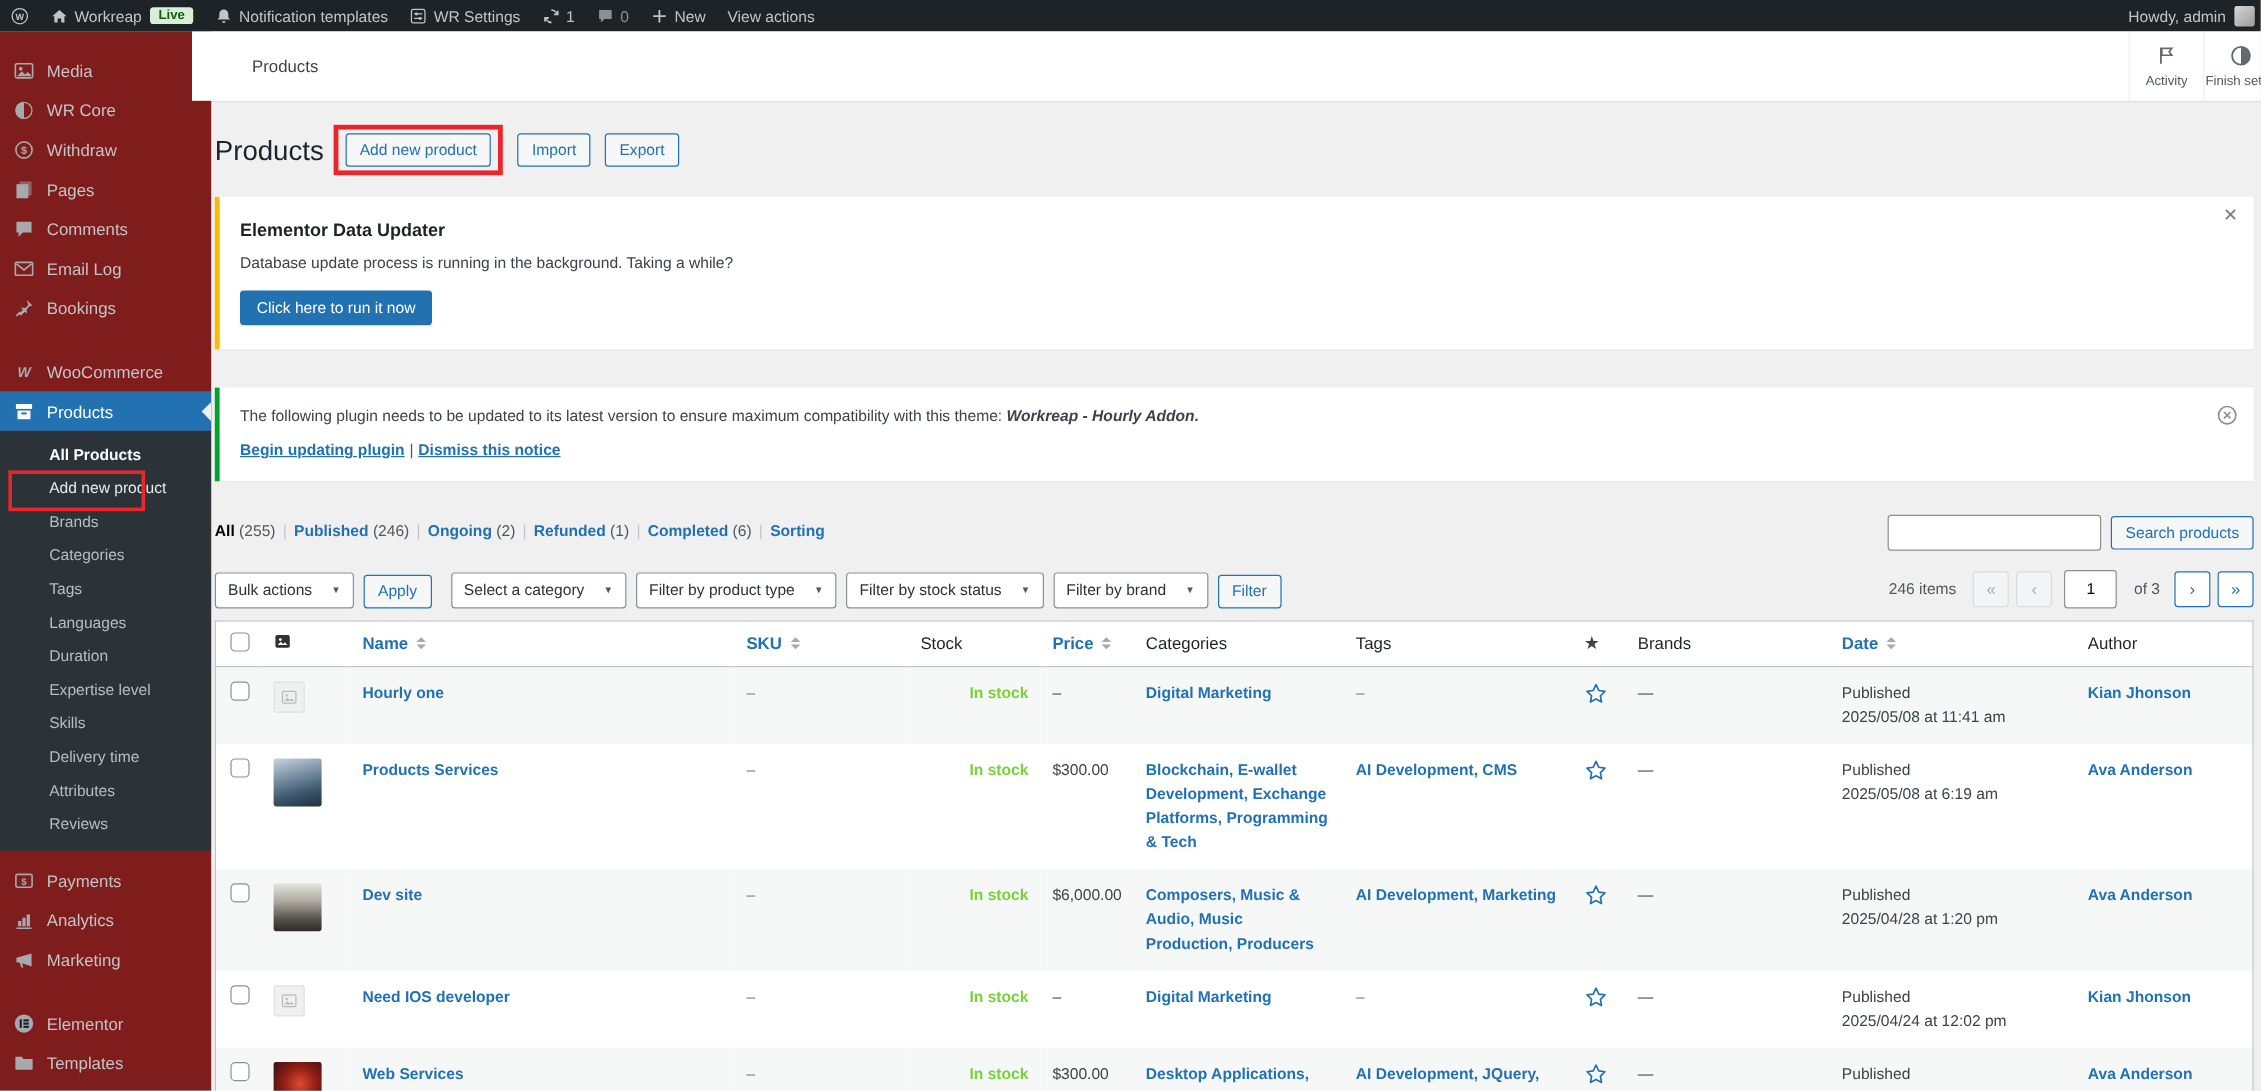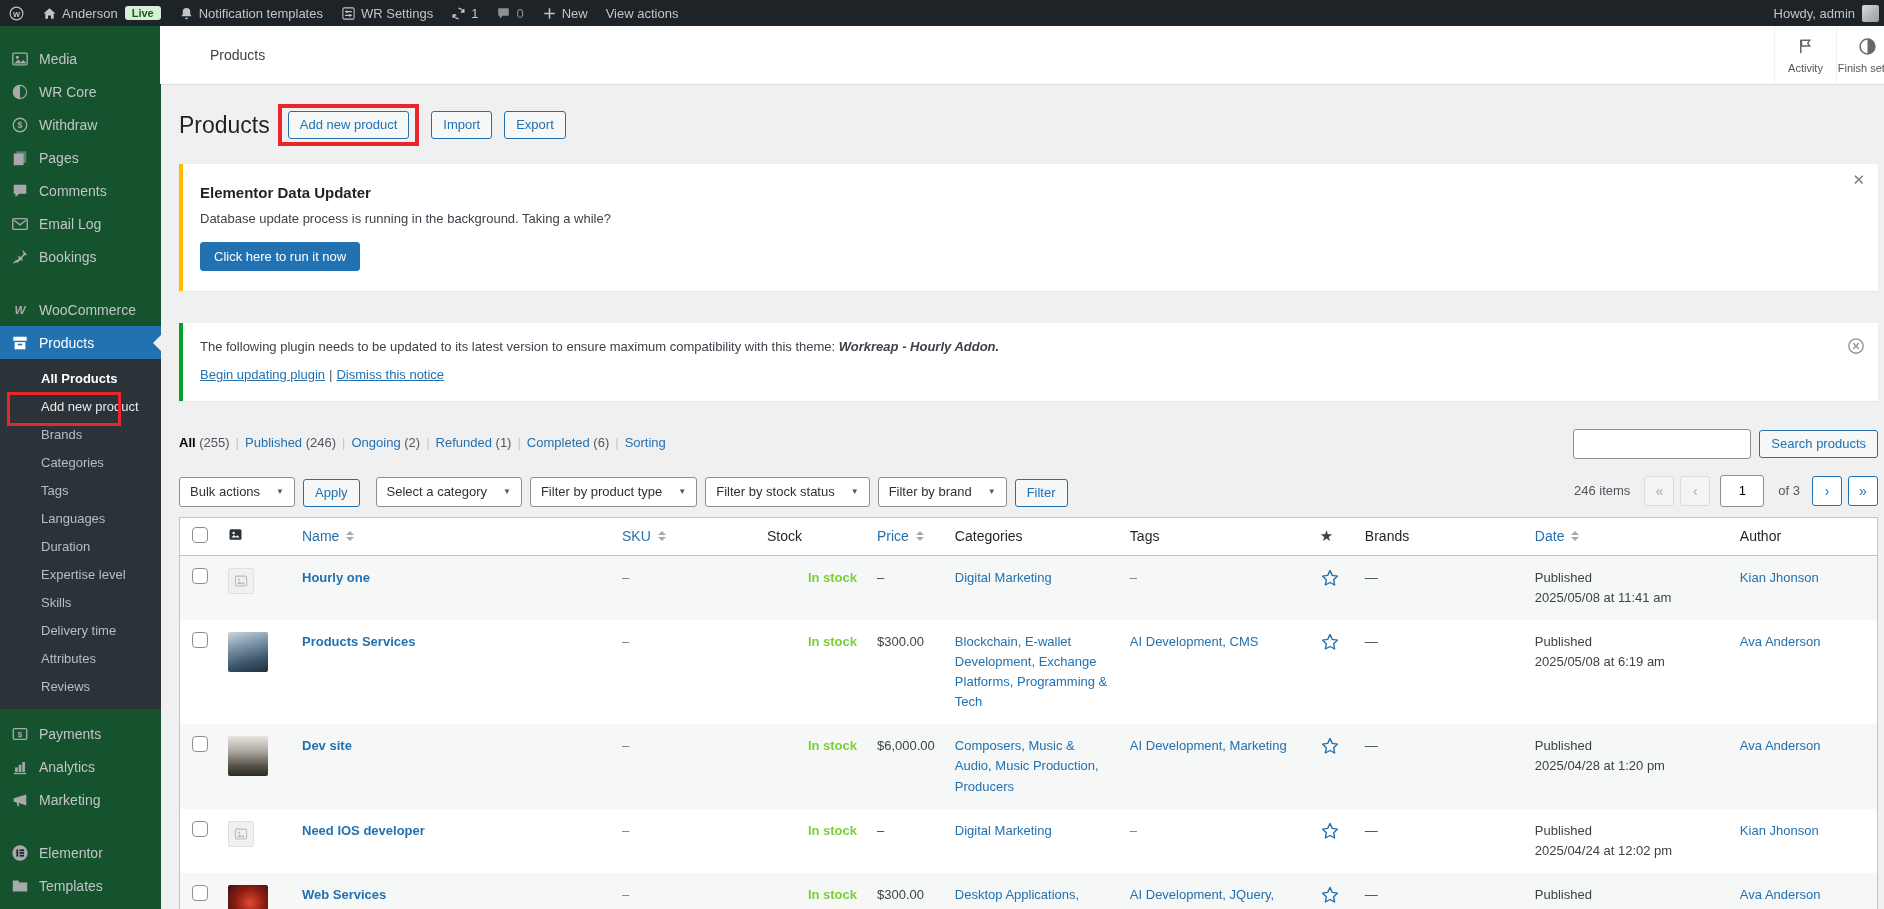--- a/index.html
+++ b/index.html
@@ -2,36 +2,36 @@
 <html><head>
 <meta charset="utf-8">
 <style>
   * { box-sizing: border-box; }
   html,body { margin:0; padding:0; }
   body {
     width:1884px; height:909px; overflow:hidden; position:relative;
     font-family:"Liberation Sans","DejaVu Sans",sans-serif; font-size:13px;
     background:#f0f0f1; color:#3c434a;
   }
-  a { text-decoration:none; cursor:pointer; }
+  a { text-decoration:none; cursor:pointer;font-weight:bold; }
 
   
   .admin-bar{ position:absolute; top:0; left:0; right:0; height:26px; background:#1d2327;
     color:#c3c4c7; display:flex; align-items:center; z-index:50; font-size:13px;}
   .ab-item{ display:flex; align-items:center; gap:5px; padding:0 9px; height:100%; color:#c3c4c7; cursor:pointer;}
   .ab-item svg{ width:15px; height:15px; display:block;}
   .ab-muted, .ab-muted svg{ color:#8c8f94;}
   .live-badge{ background:#d7efd7; color:#135e13; font-weight:bold; font-size:11px;
     padding:1px 7px; border-radius:3px; margin-left:2px;}
   .ab-right{ margin-left:auto; display:flex; align-items:center; gap:7px; padding-right:5px;}
   .ab-avatar{ width:17px; height:17px; border-radius:2px;
     background:linear-gradient(135deg,#d9d9d9,#9a9a9a);}
 
   
-  .sidebar{ position:absolute; top:26px; left:0; bottom:0; width:161px; background:#14532d;
+  .sidebar{ position:absolute; top:26px; left:0; bottom:0; width:176px; background:#7f1d1d;
     color:#c3c4c7; font-size:14px; overflow:hidden;}
   .menu-partial{ height:16px; overflow:hidden; opacity:.5;}
   .menu-item{ display:flex; align-items:center; gap:10px; padding:0 8px 0 11px; height:33px;
     cursor:pointer; position:relative; color:#c3c4c7;}
   .menu-item.active{ background:#2271b1; color:#fff;}
   .menu-icon{ width:18px; height:18px; color:#a7aaad; flex:0 0 18px;}
   .menu-item.active .menu-icon{ color:#fff;}
   .menu-icon svg{ width:18px; height:18px; display:block;}
   .menu-sep{ height:20px;}
   .menu-arrow{ position:absolute; right:0; top:50%; margin-top:-8px; width:0; height:0;
@@ -166,21 +166,21 @@
         <circle cx="10" cy="10" r="8.5" fill="none" stroke="currentColor" stroke-width="1.5"></circle>
         <text x="10" y="14" text-anchor="middle" font-size="10" font-weight="bold" fill="currentColor">W</text>
       </svg>
   </span>
   <span class="ab-item">
     <span>
         <svg viewBox="0 0 20 20">
           <path d="M10 3l8 7h-2.4v7H12v-4.5H8V17H4.4v-7H2z" fill="currentColor"></path>
         </svg>
       </span>
-    <span>Anderson</span>
+    <span>Workreap</span>
     <span class="live-badge">Live</span>
   </span>
   <span class="ab-item">
     <span>
         <svg viewBox="0 0 20 20">
           <path d="M10 2.5a5 5 0 00-5 5V11l-1.8 2.8h13.6L15 11V7.5a5 5 0 00-5-5z" fill="currentColor"></path>
           <path d="M8 15.5a2 2 0 004 0z" fill="currentColor"></path>
         </svg>
       </span>
     <span>Notification templates</span>

